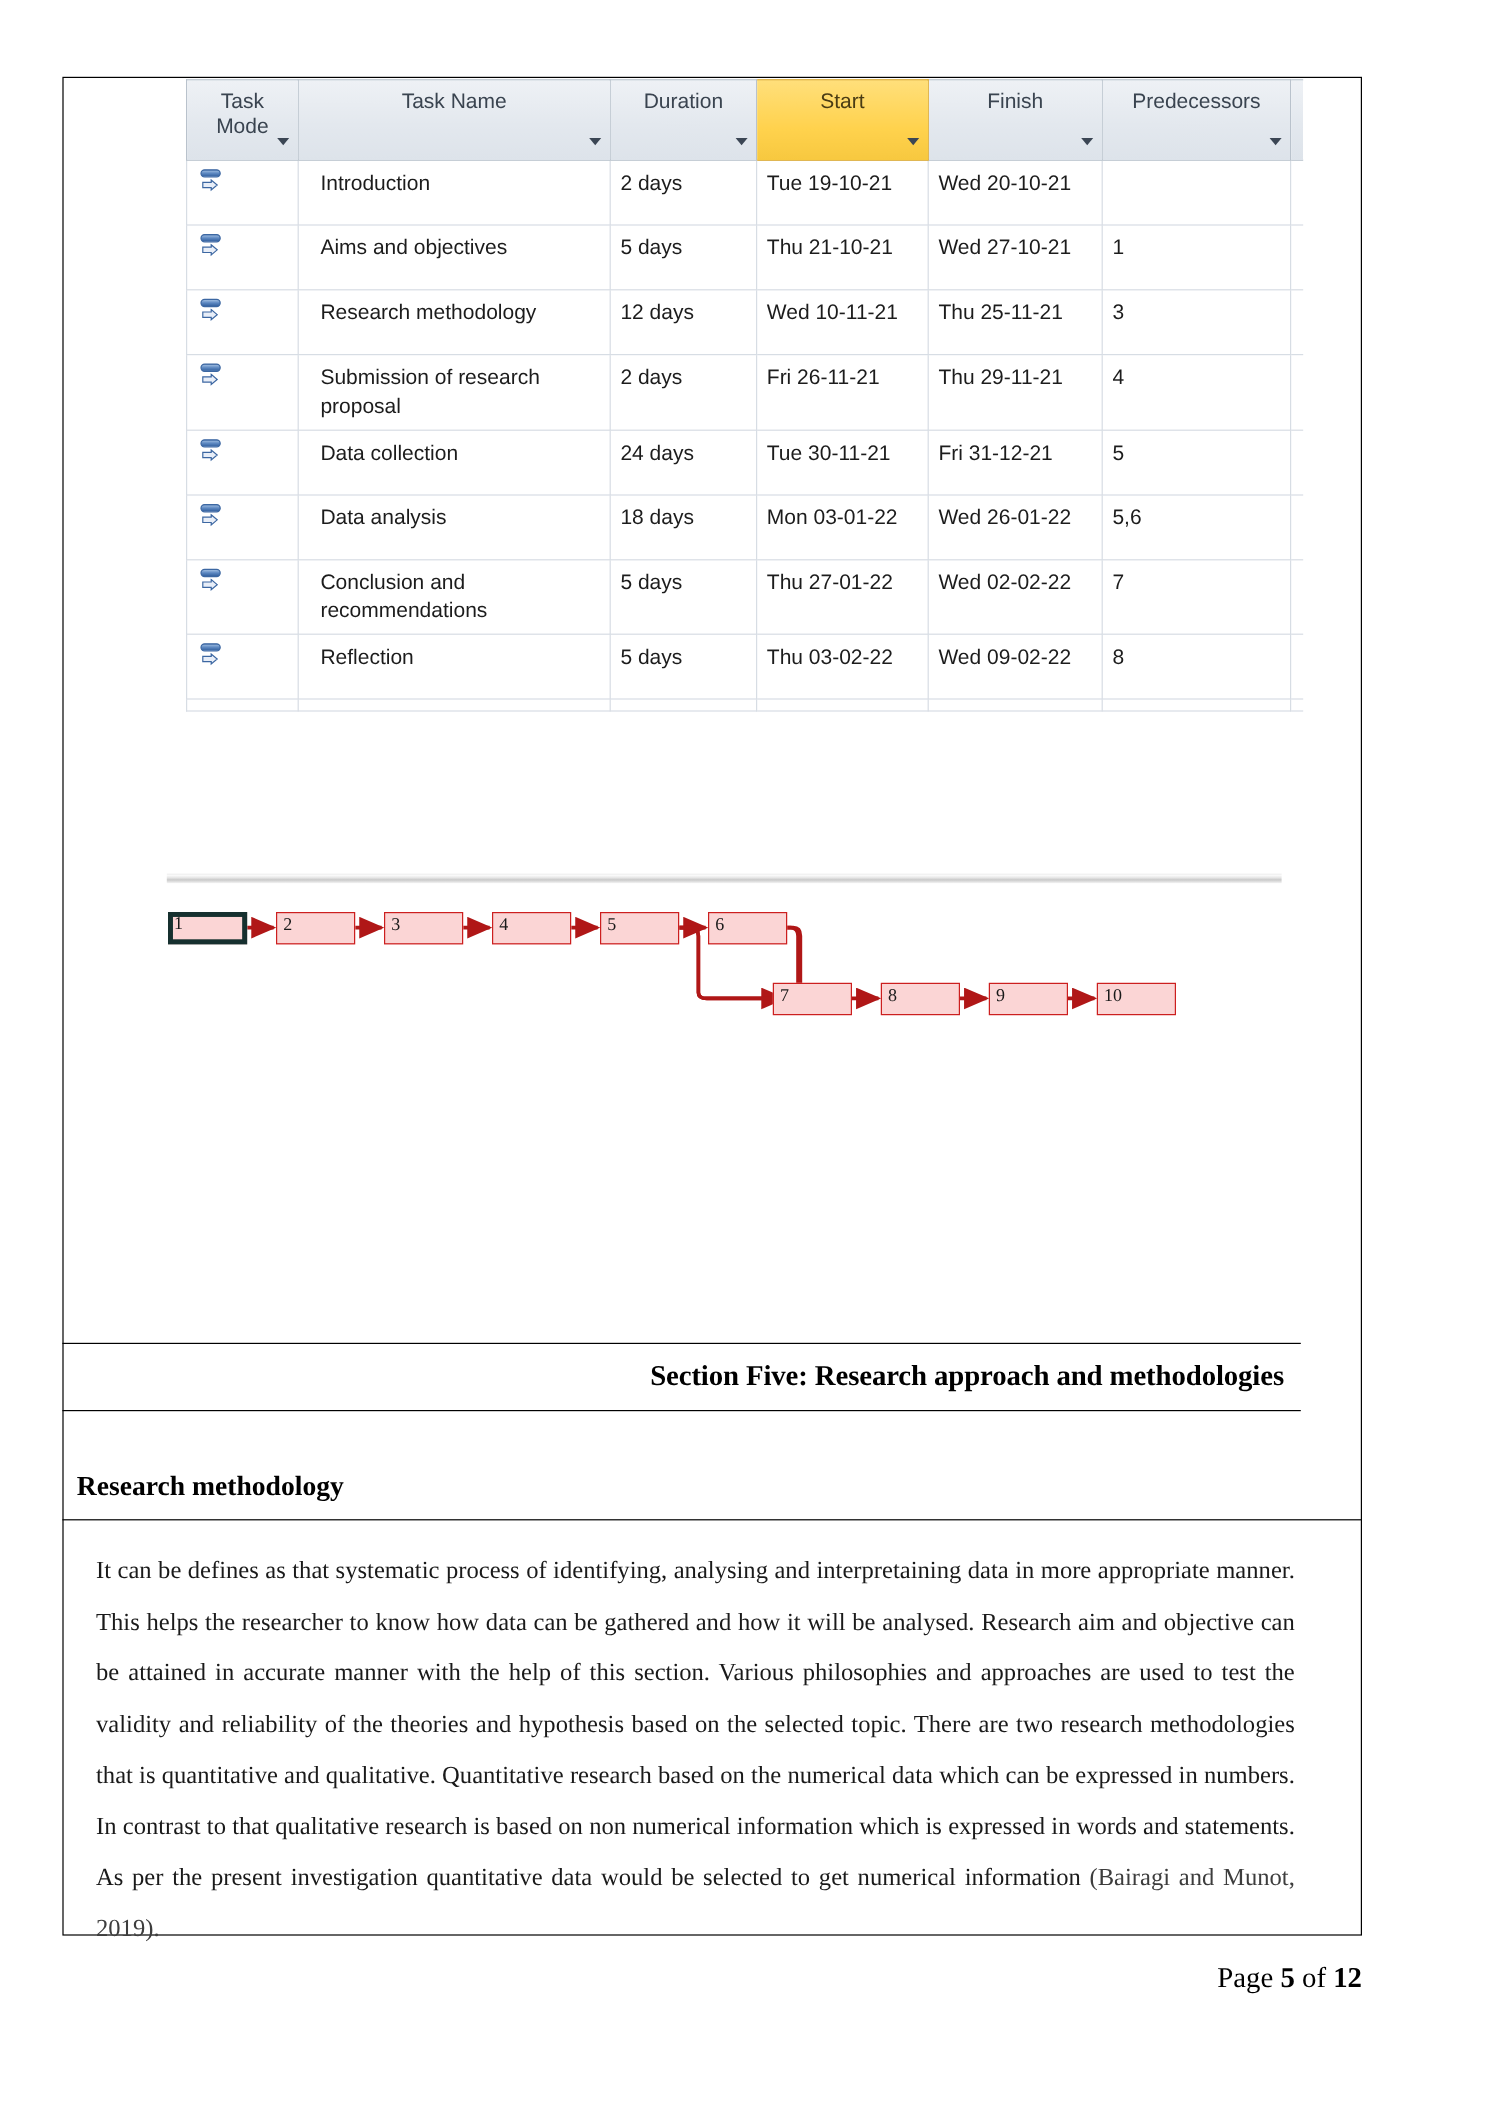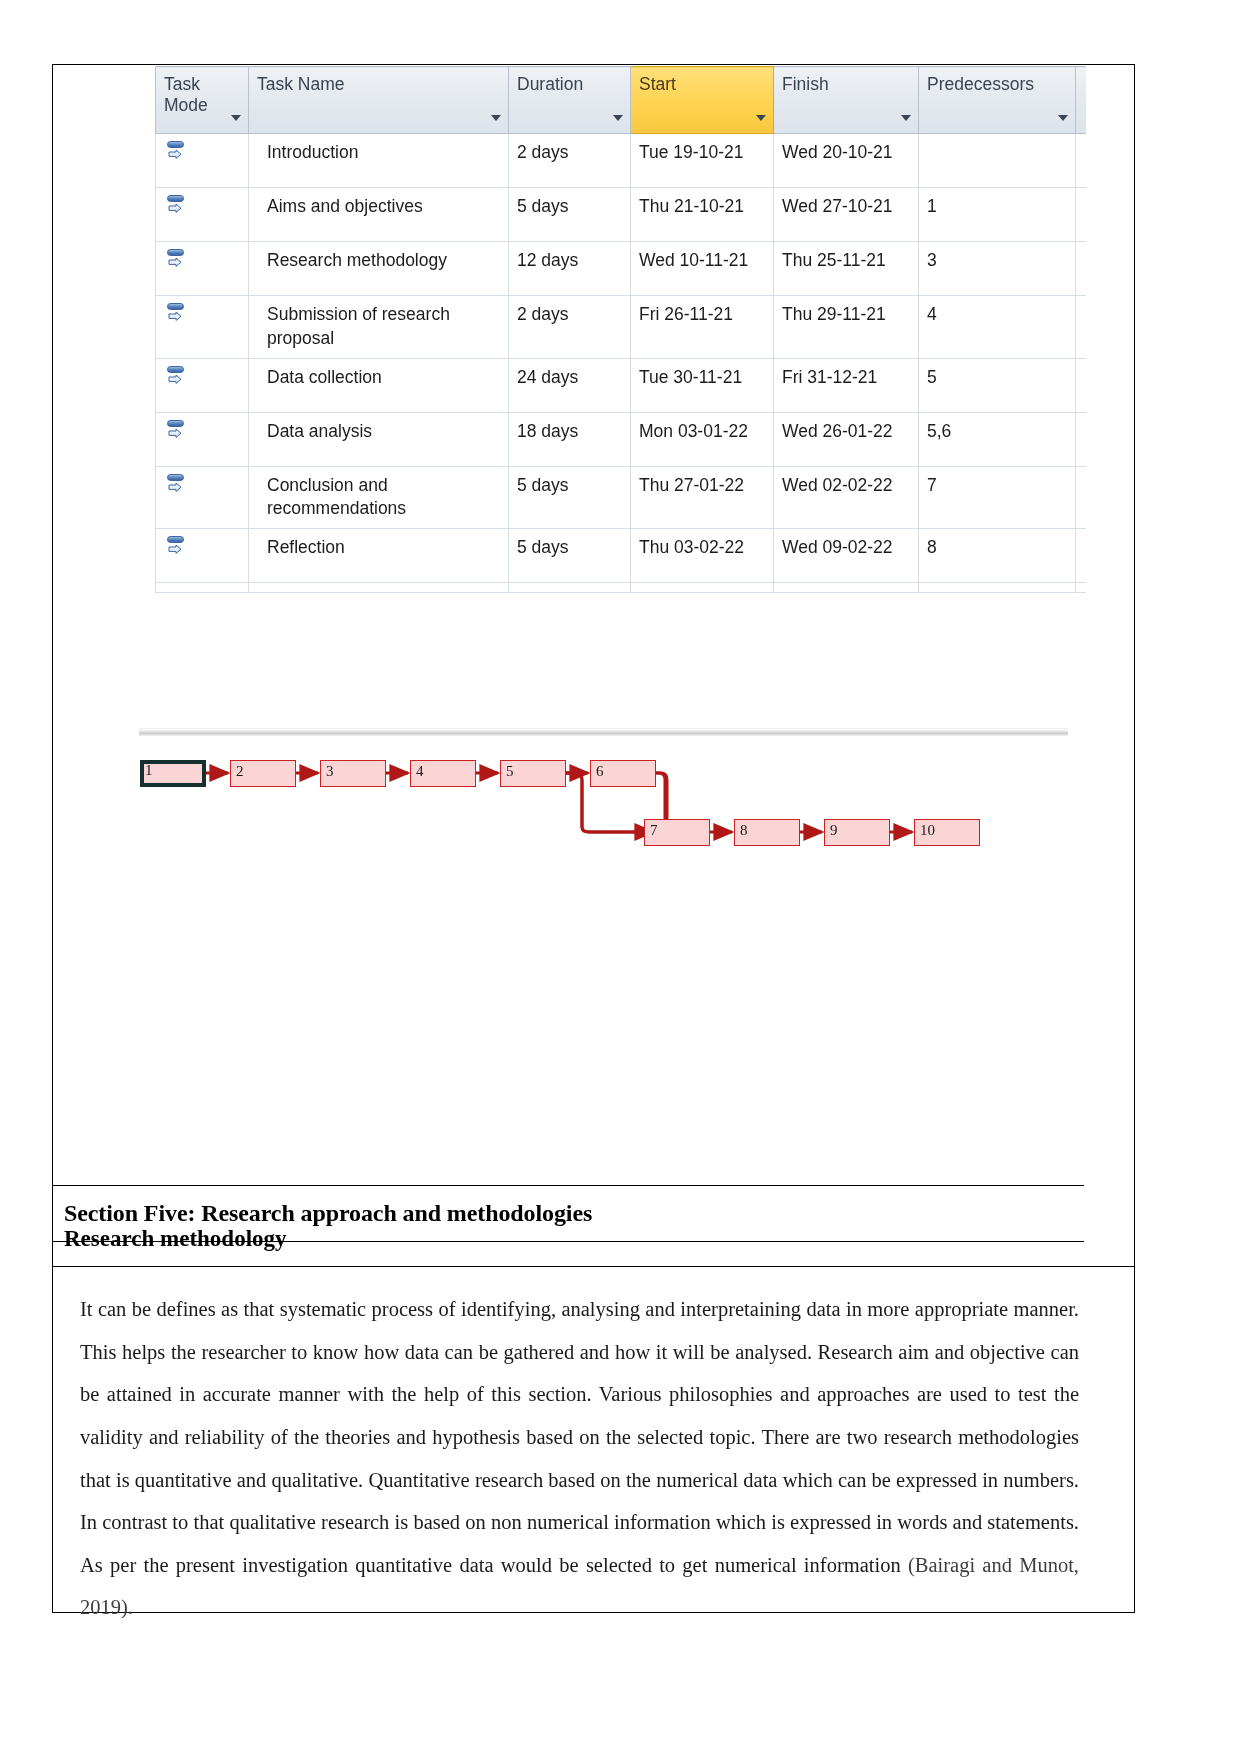--- a/index.html
+++ b/index.html
@@ -58,21 +58,21 @@
   table.proj col.c-pred   { width: 157px; }
   table.proj col.c-extra  { width: 10px; }
 
   table.proj thead th {
     background: linear-gradient(to bottom, #eef1f5 0%, #e3e8ee 55%, #dde3ea 100%);
     border: 1px solid #b9c2cc;
     border-top: 1px solid #b9c2cc;
     color: #3a4450;
     font-size: 17.5px;
     font-weight: normal;
-    text-align: left;
+    text-align: center;
     vertical-align: top;
     padding: 7px 8px 18px 8px;
     position: relative;
     height: 52px;
     box-sizing: border-box;
     line-height: 1.18;
   }
   table.proj thead th.selected-col {
     background: linear-gradient(to bottom, #ffdf7a 0%, #ffd24d 60%, #f7c83f 100%);
     border: 1px solid #d9a62b;
@@ -167,26 +167,27 @@
     border: none;
     outline: 4px solid #16302f;
     outline-offset: -4px;
     box-shadow: inset 0 0 0 4px #16302f;
   }
 
   
   .sec-heading-row {
     position: absolute;
     left: 52px;
-    top: 1185px;
+    top: 1119px;
     width: 1032px;
     box-sizing: border-box;
     border-top: 1.5px solid #000;
     border-bottom: 1.5px solid #000;
     padding: 14px 14px 14px 12px;
+    text-align: right;
   }
   .sec-heading {
     font-family: "Liberation Serif", serif;
     font-weight: bold;
     font-size: 24px;
     color: #000;
     letter-spacing: -0.1px;
   }
 
   .sub-heading-row {
@@ -502,14 +503,17 @@
   </div>
 
   <div class="sub-heading-row">
     <div class="sub-heading">Research methodology</div>
   </div>
 
   <div class="body-block">
     <p class="body-text"><span>It can be defines as that systematic process of identifying, analysing and interpretaining data in more appropriate manner. This helps the researcher to know how data can be gathered and how it will be analysed. Research aim and objective can be attained in accurate manner with the help of this section. Various philosophies and approaches are used to test the validity and reliability of the theories and hypothesis based on the selected topic. There are two research methodologies that is quantitative and qualitative. Quantitative research based on the numerical data which can be expressed in numbers. In contrast to that qualitative research is based on non numerical information which is expressed in words and statements. As per the present investigation quantitative data would be selected to get numerical information </span><span class="cite">(Bairagi and Munot, 2019).</span></p>
   </div>
 
+  <div class="footer">
+    <span>Page </span><b>5</b><span> of </span><b>12</b>
+  </div>
 
 </div>
 
 </body></html>

